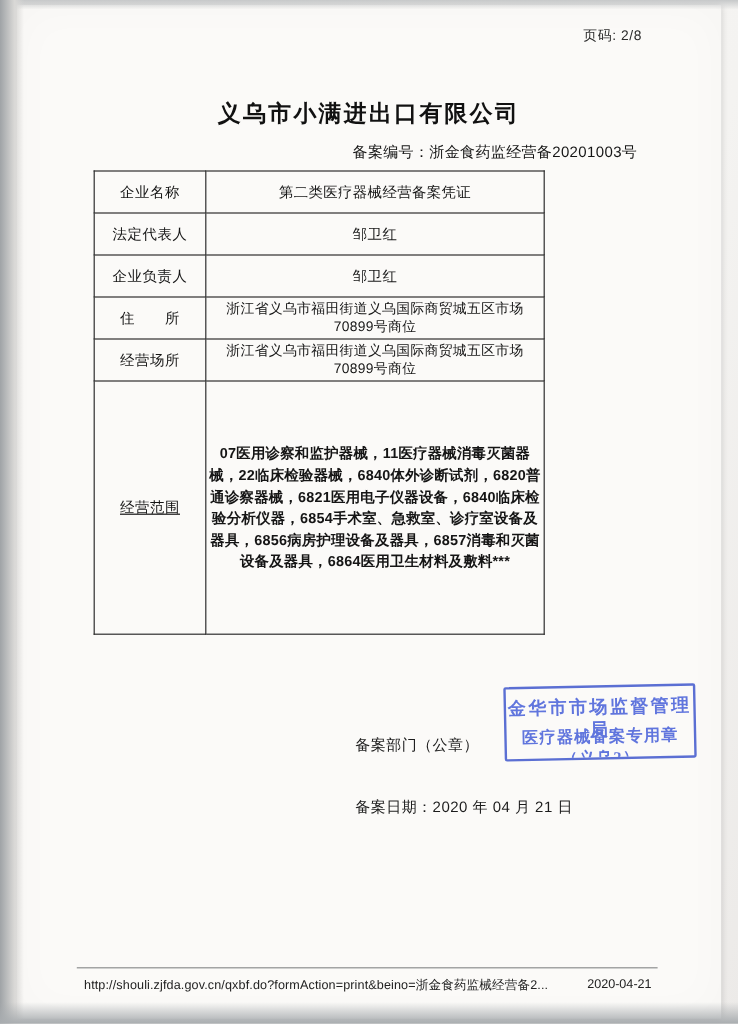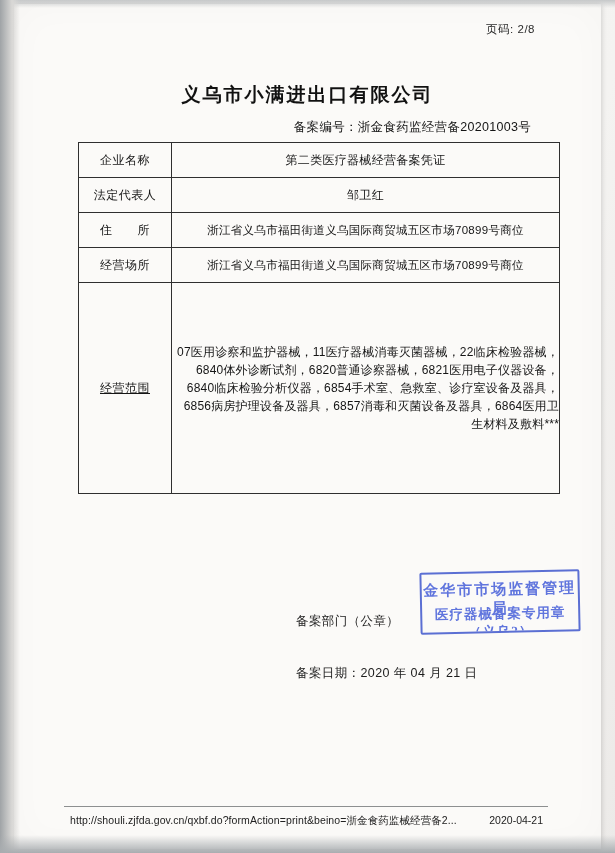--- a/index.html
+++ b/index.html
@@ -83,21 +83,21 @@
     top: 119px;
     font-size: 12.5px;
     letter-spacing: 0.3px;
     color: #141414;
   }
 
   table.form {
     position: absolute;
     left: 78px;
     top: 142px;
-    width: 482px;
+    width: 376px;
     border-collapse: collapse;
     table-layout: fixed;
   }
   table.form td {
     border: 1px solid #2f2f2f;
     font-size: 12px;
     color: #151515;
     padding: 0;
     height: 34px;
     vertical-align: middle;
@@ -116,26 +116,27 @@
   }
   tr.scope td {
     height: 210px;
     vertical-align: middle;
   }
   tr.scope td.label {
     vertical-align: middle;
     text-decoration: underline;
   }
   td.scope-text {
-    text-align: right;
+    text-align: center;
     vertical-align: top;
     padding: 78px 10px 0 10px;
     font-size: 11.5px;
     line-height: 18px;
     letter-spacing: 0.2px;
+    font-weight: bold;
   }
 
   .dept-line {
     position: absolute;
     left: 296px;
     top: 613px;
     font-size: 12.5px;
     letter-spacing: 0.4px;
   }
   .date-line {
@@ -227,20 +228,24 @@
       <tbody>
         <tr>
           <td class="label">企业名称</td>
           <td class="value">第二类医疗器械经营备案凭证</td>
         </tr>
         <tr>
           <td class="label">法定代表人</td>
           <td class="value">邹卫红</td>
         </tr>
         <tr>
+          <td class="label">企业负责人</td>
+          <td class="value">邹卫红</td>
+        </tr>
+        <tr>
           <td class="label">住　　所</td>
           <td class="value addr">浙江省义乌市福田街道义乌国际商贸城五区市场70899号商位</td>
         </tr>
         <tr>
           <td class="label">经营场所</td>
           <td class="value addr">浙江省义乌市福田街道义乌国际商贸城五区市场70899号商位</td>
         </tr>
         <tr class="scope">
           <td class="label">经营范围</td>
           <td class="scope-text">07医用诊察和监护器械，11医疗器械消毒灭菌器械，22临床检验器械，6840体外诊断试剂，6820普通诊察器械，6821医用电子仪器设备，6840临床检验分析仪器，6854手术室、急救室、诊疗室设备及器具，6856病房护理设备及器具，6857消毒和灭菌设备及器具，6864医用卫生材料及敷料***</td>

